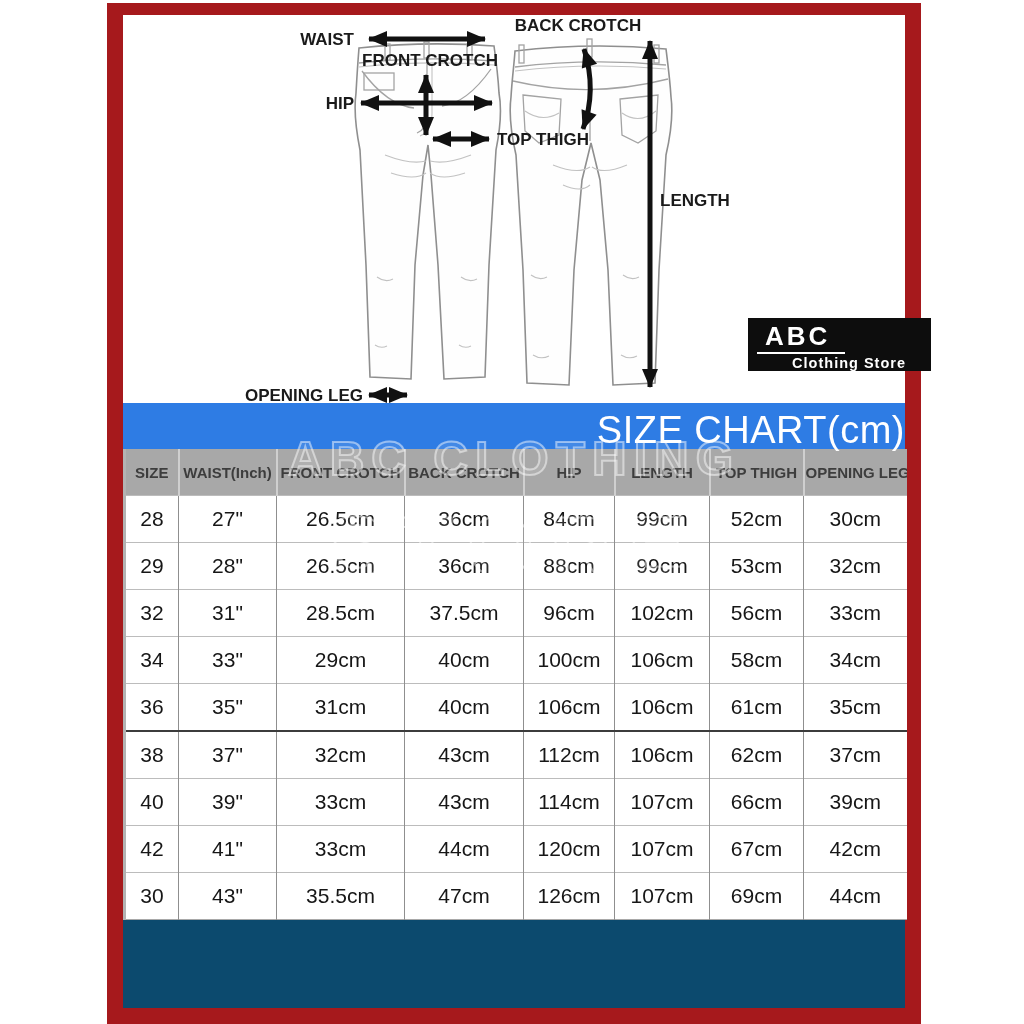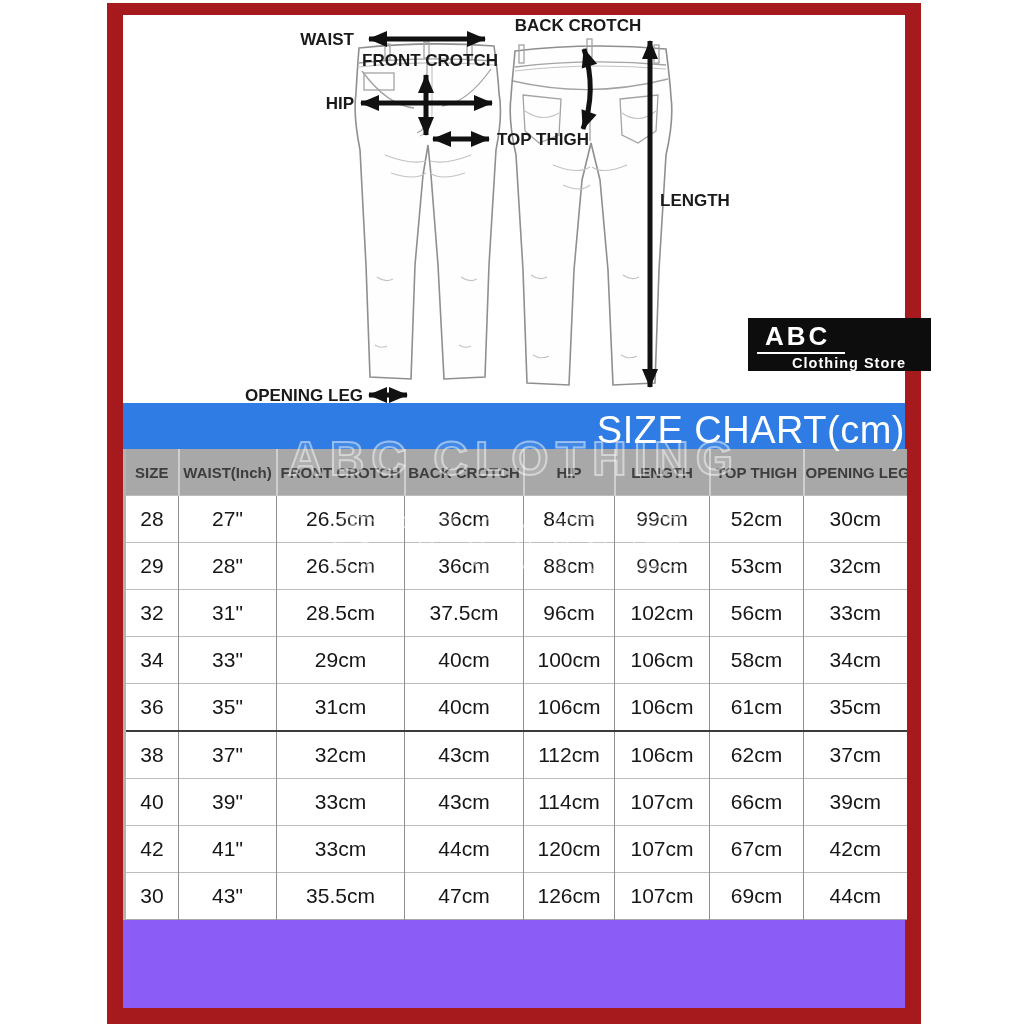--- a/index.html
+++ b/index.html
@@ -1,21 +1,21 @@
 <!DOCTYPE html>
 <html><head>
 <meta charset="utf-8">
 <style>
   html,body { margin:0; padding:0; background:#ffffff; }
   body { font-family:"Liberation Sans","DejaVu Sans",sans-serif; }
   .stage { position:relative; width:1024px; height:1024px; background:#fff; overflow:hidden; }
 
   .frame { position:absolute; left:107px; top:3px; width:814px; height:1021px;
            border:16px solid #a6191c; border-top-width:12px; box-sizing:border-box; background:#fff; }
-  .inner { position:relative; width:782px; height:993px; background:#8b5cf6; }
+  .inner { position:relative; width:782px; height:993px; background:#0c4a6e; }
 
   
   .diagram { position:relative; width:782px; height:388px; background:#fff; }
   .diagram svg { display:block; }
   .sketch { stroke:#8f8f8f; stroke-width:1.6; fill:#fefefe; }
   .detail { stroke:#a3a3a3; stroke-width:1.3; fill:none; }
   .wrinkle { stroke:#c2c2c2; stroke-width:1.1; fill:none; }
   .meas { stroke:#111; stroke-width:5; fill:none; }
   .mlabel { font-size:17px; font-weight:600; fill:#1a1a1a; }
 

